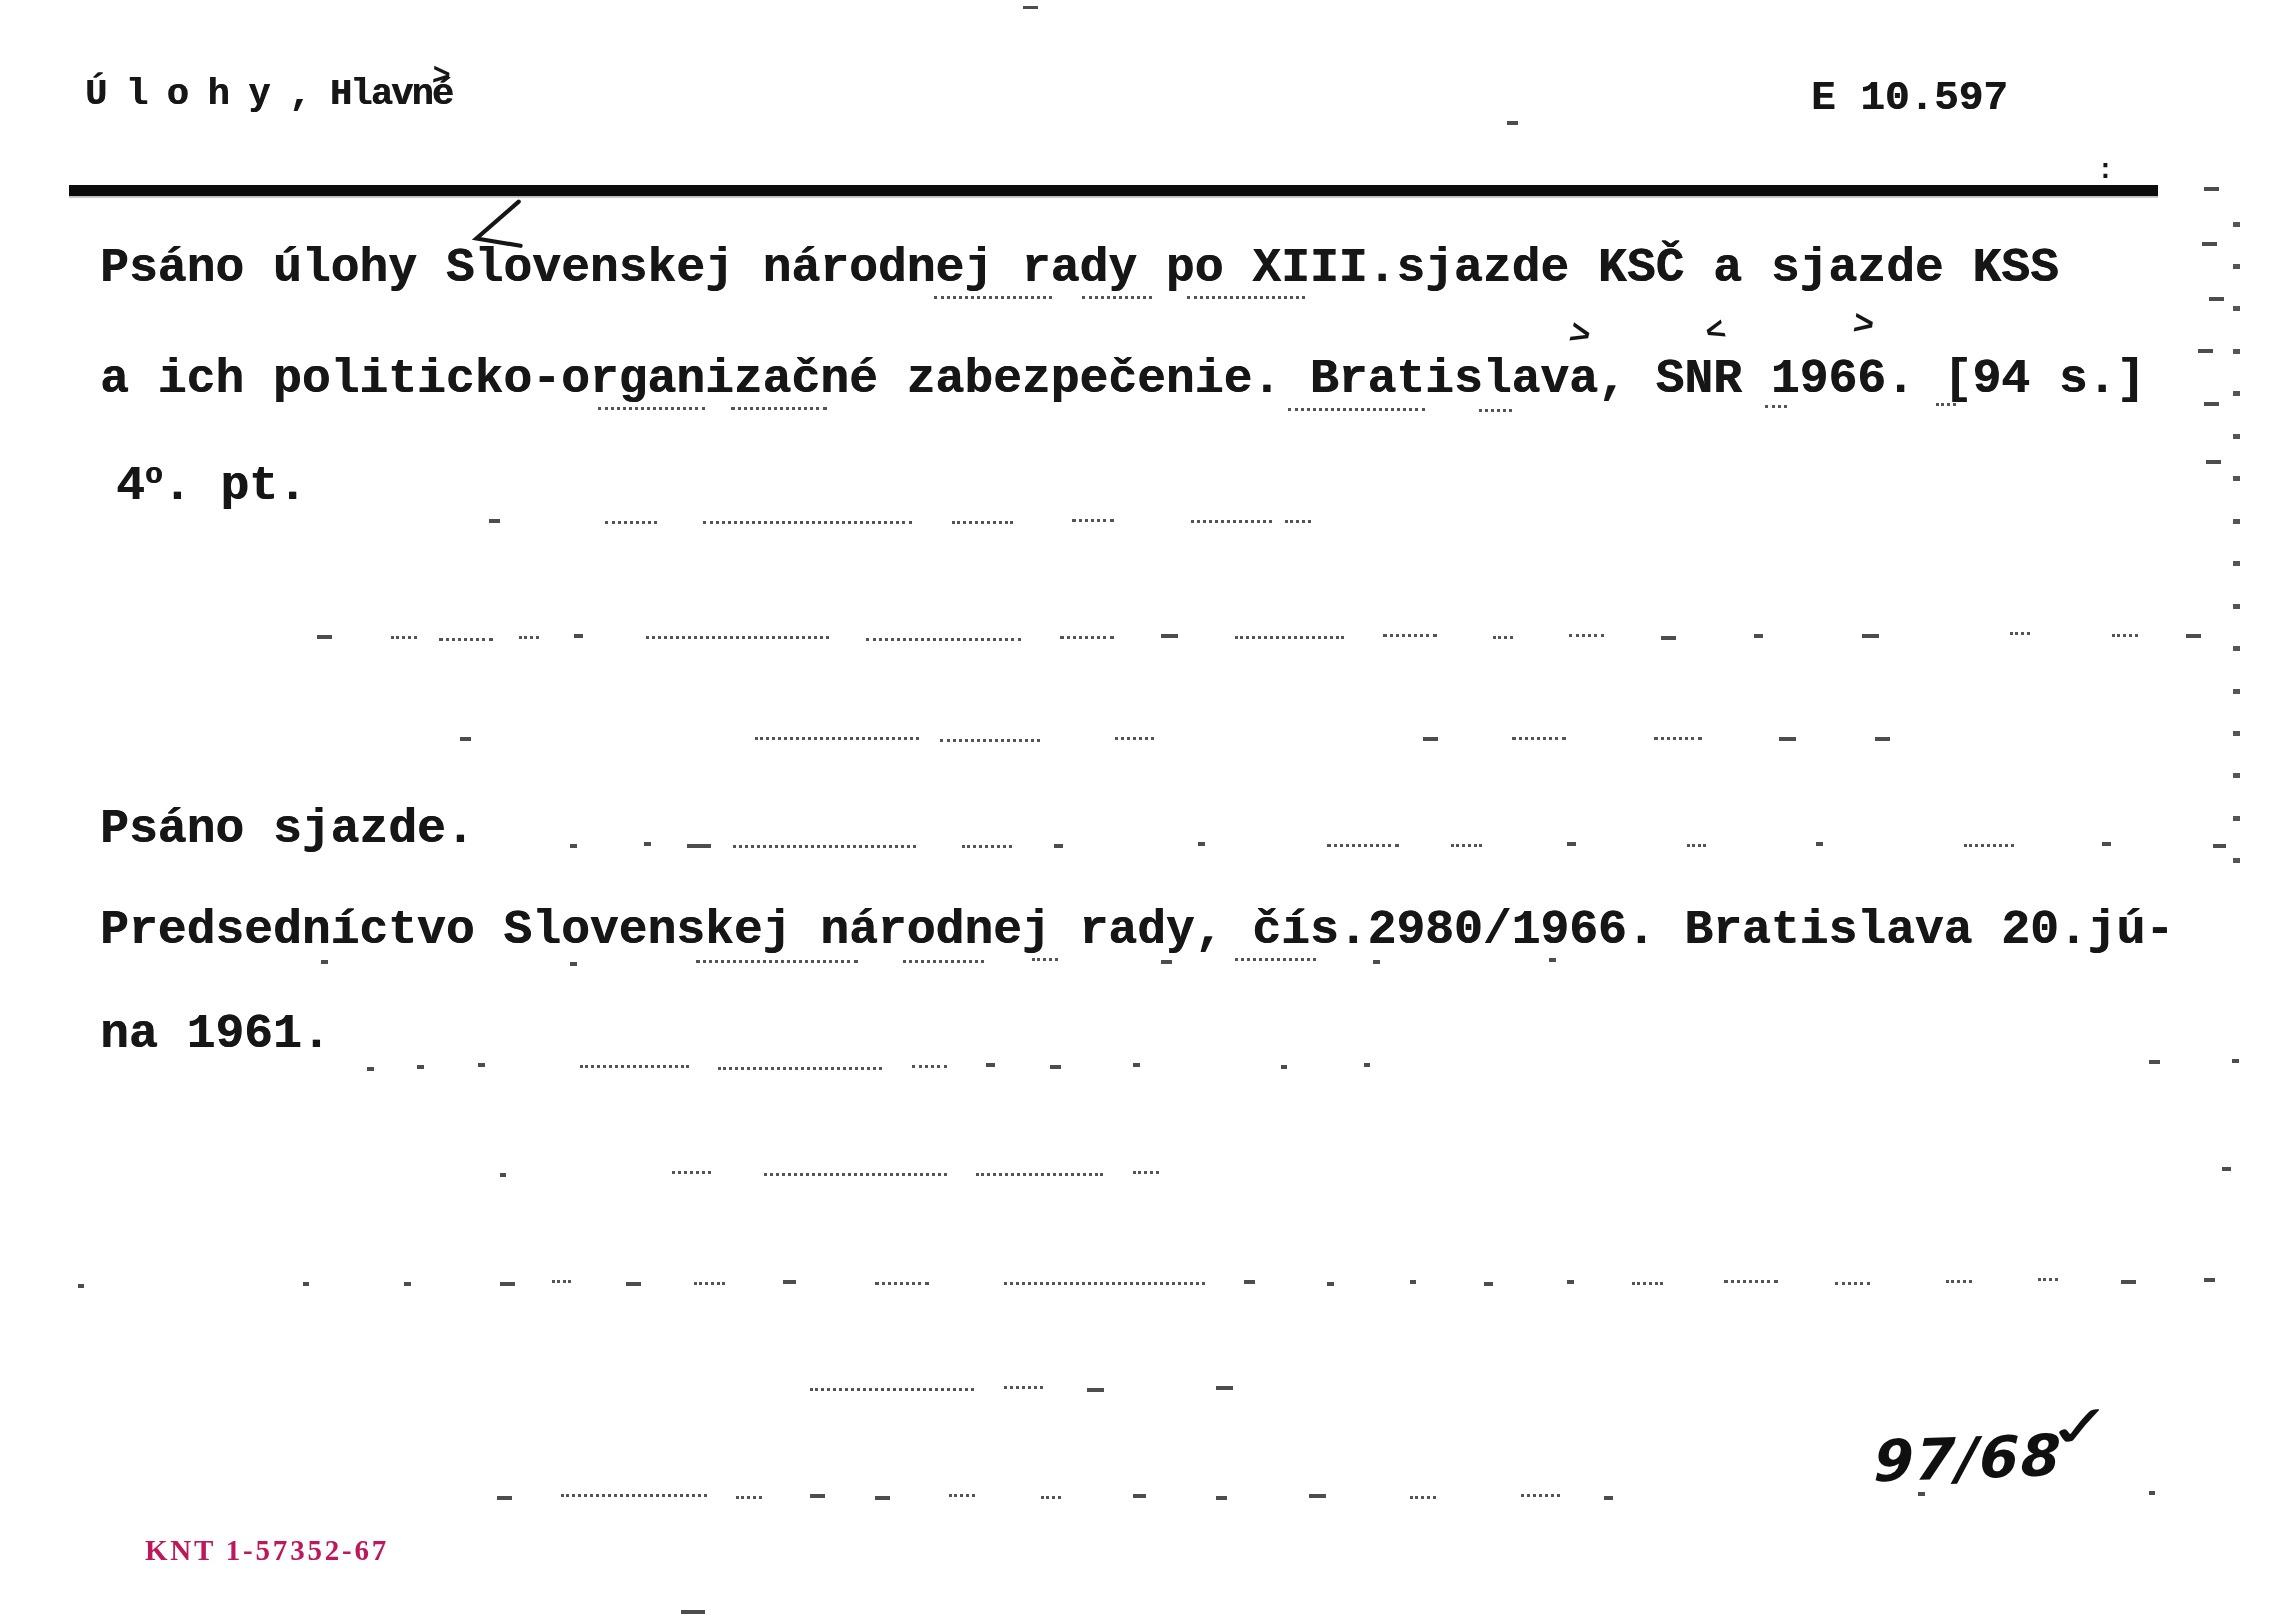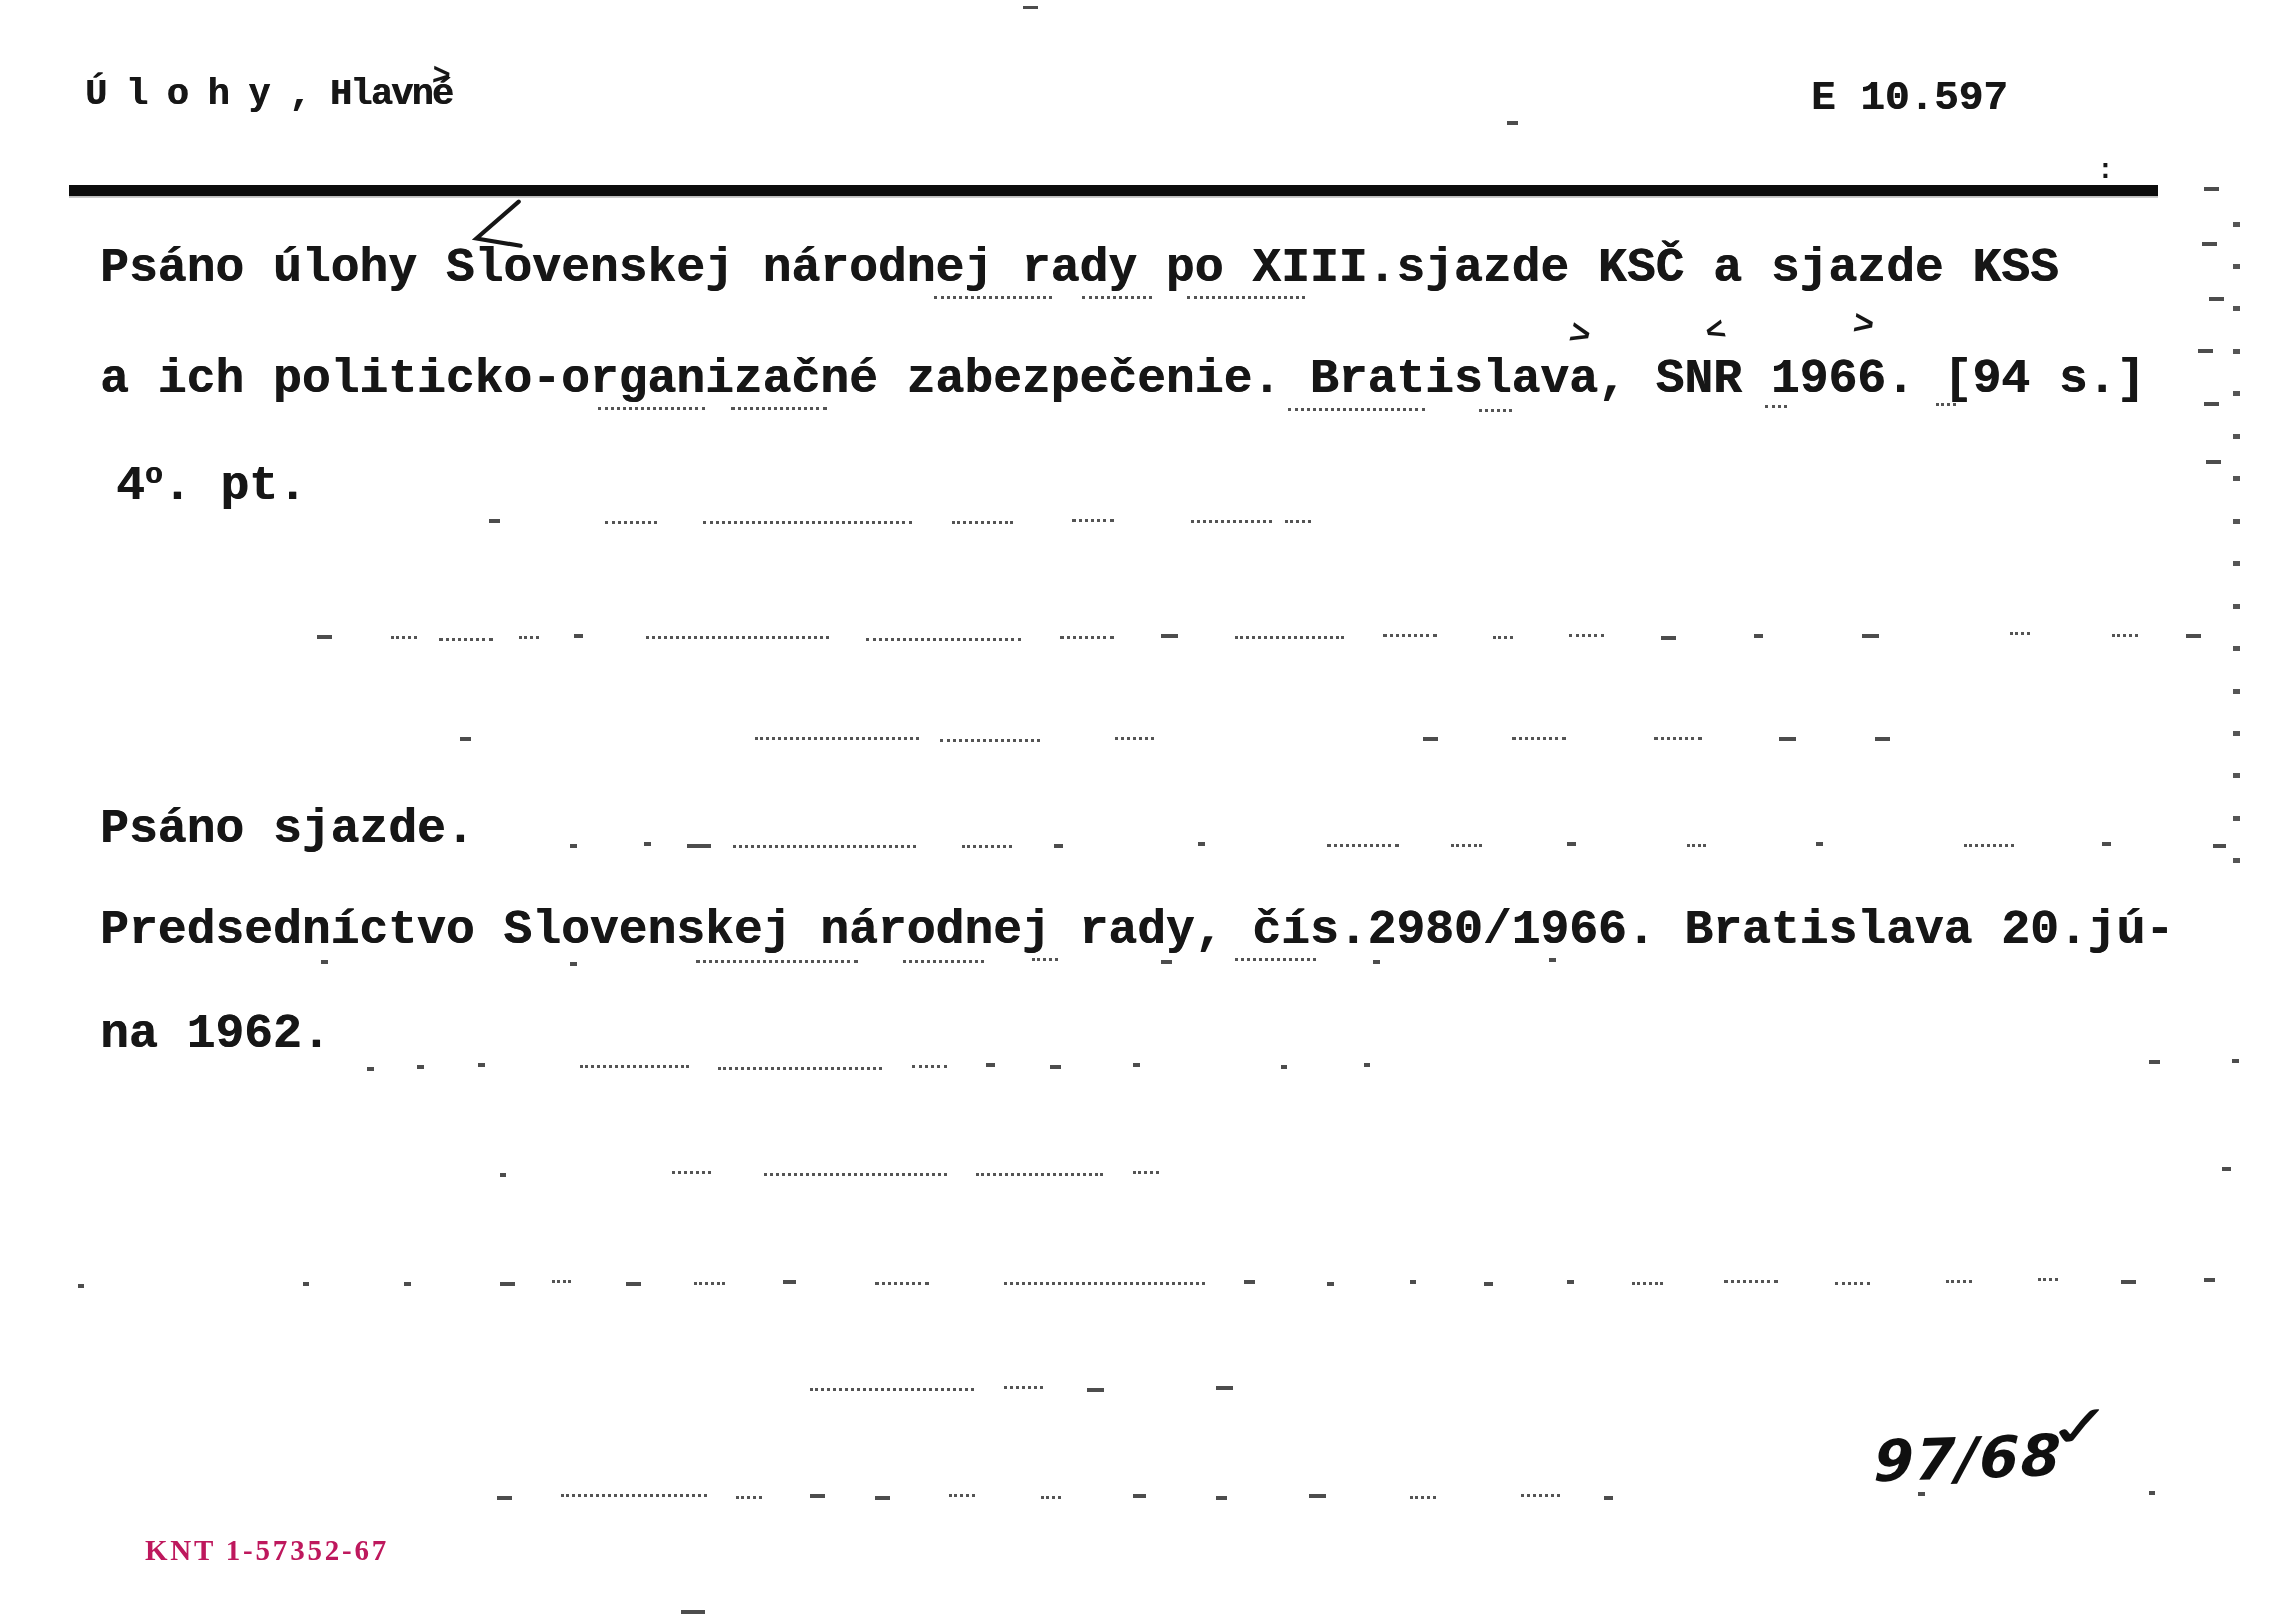--- a/index.html
+++ b/index.html
@@ -81,21 +81,21 @@
   <div class="tw fs-body" style="left:100px;top:353px;">a ich politicko-organizačné zabezpečenie. Bratislava, SNR 1966. [94 s.]</div>
 
   <div class="mark" style="left:1569px;top:316px;font-size:35px;transform:rotate(14deg);">&gt;</div>
   <div class="mark" style="left:1706px;top:314px;font-size:33px;transform:rotate(-16deg);">&lt;</div>
   <div class="mark" style="left:1853px;top:306px;font-size:35px;transform:rotate(8deg);">&gt;</div>
 
   <div class="tw fs-body" style="left:116px;top:459px;"><span>4</span><span class="sup">o</span><span>. pt.</span></div>
 
   <div class="tw fs-body" style="left:100px;top:803px;">Psáno sjazde.</div>
   <div class="tw fs-body" style="left:100px;top:904px;">Predsedníctvo Slovenskej národnej rady, čís.2980/1966. Bratislava 20.jú-</div>
-  <div class="tw fs-body" style="left:100px;top:1008px;">na 1962.</div>
+  <div class="tw fs-body" style="left:100px;top:1008px;">na 1961.</div>
 
   <div class="hand">97/68</div>
   <div class="hand-check">✓</div>
 
   <div class="printcode">KNT 1-57352-67</div>
 
   <div id="decor">
       <div class="seg-s" style="left: 1023px; top: 5.5px; width: 14.8px;"></div>
       <div class="seg-s" style="left: 1507px; top: 121px; width: 11px;"></div>
       <div class="seg-d" style="left: 934px; top: 296px; width: 118px;"></div>

